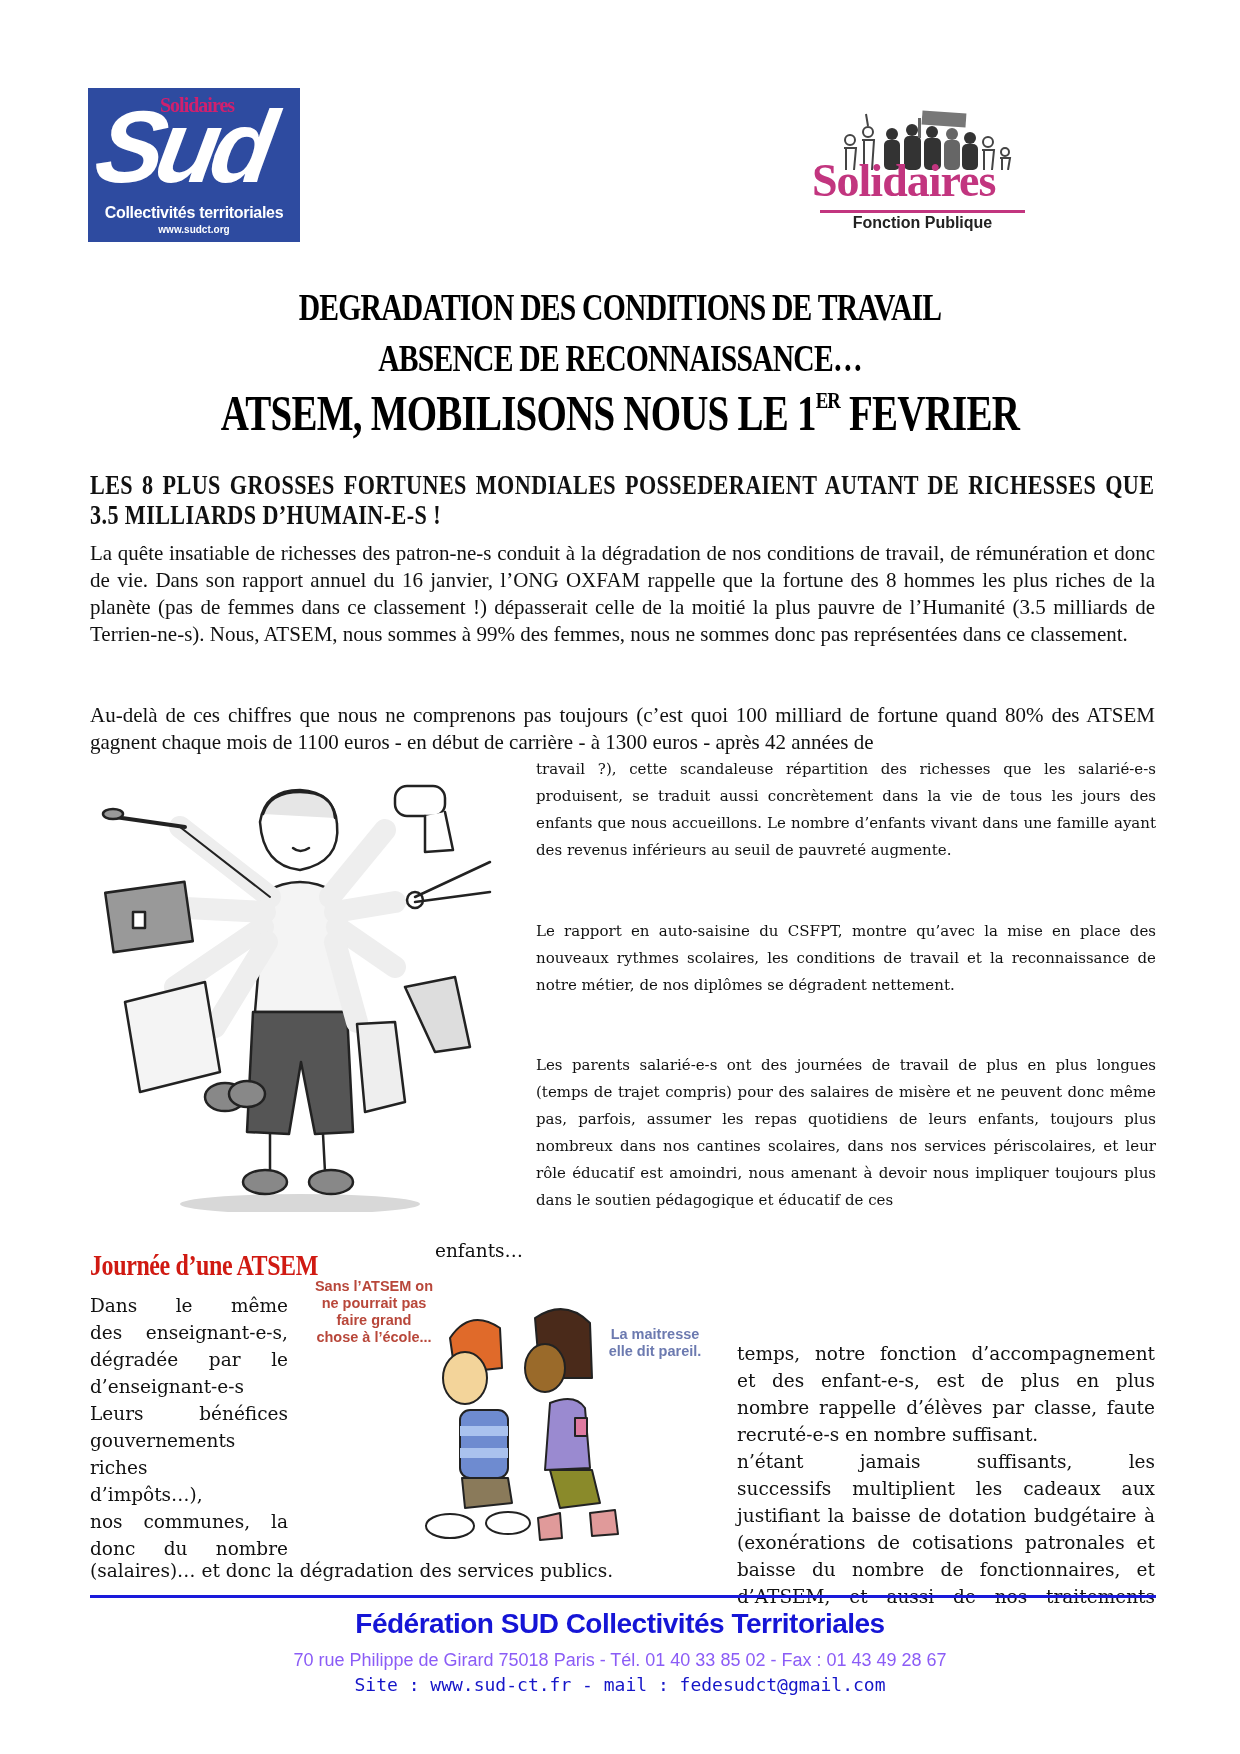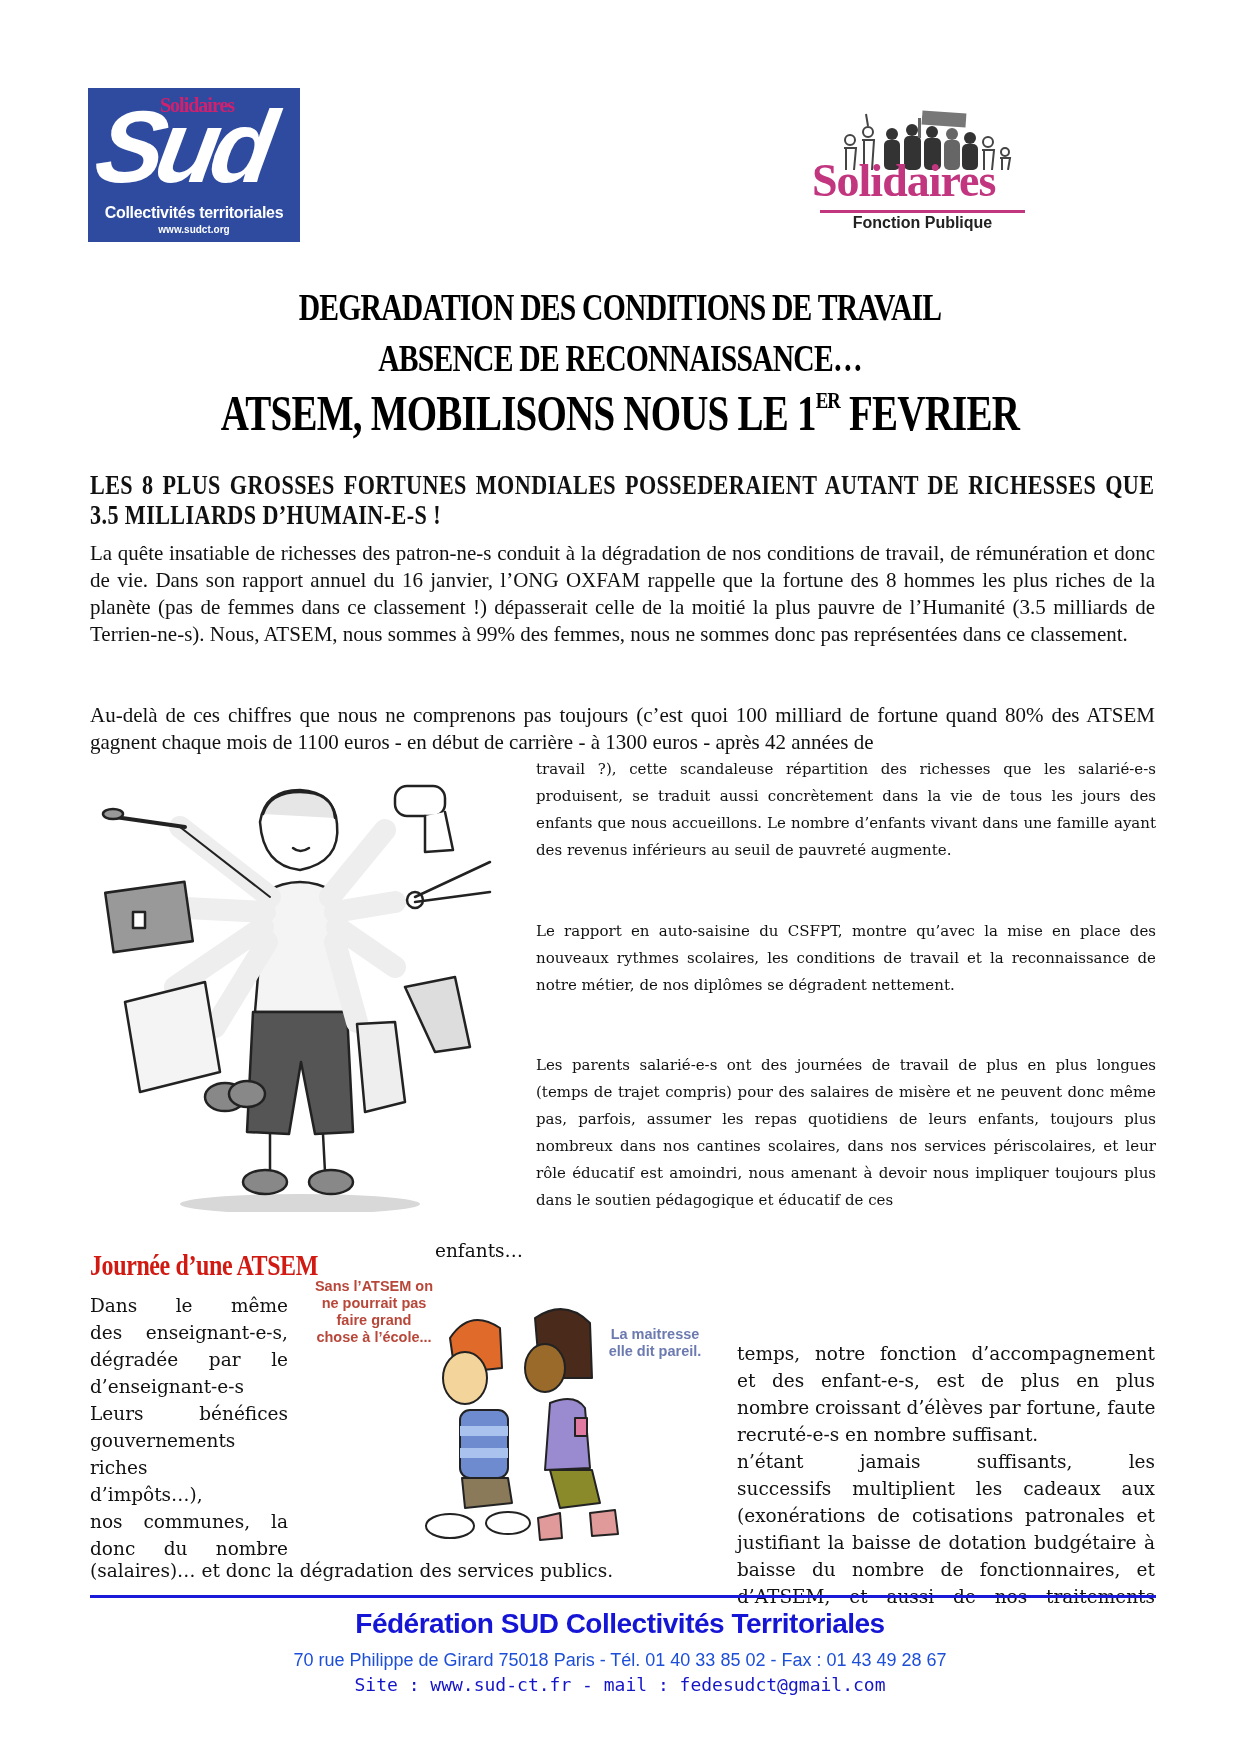--- a/index.html
+++ b/index.html
@@ -53,21 +53,21 @@
   .rcol div { text-align: justify; text-align-last: justify; white-space: nowrap; }
   .rcol div.noj { text-align-last: left; }
   #last-line { left: 90px; top: 1560px; font-family: "DejaVu Serif", serif; font-size: 18.5px; }
 
   #illus-kids { left: 310px; top: 1278px; width: 400px; height: 270px; }
   .bubble-left { position:absolute; left:4px; top:0; width:120px; text-align:center; color:#b8473a; font: bold 14.5px "Liberation Sans", sans-serif; line-height: 17px; }
   .bubble-right { position:absolute; left:290px; top:48px; width:110px; text-align:center; color:#6c7ab0; font: bold 14.5px "Liberation Sans", sans-serif; line-height: 17px; }
 
   #footer-rule { left: 90px; top: 1595px; width: 1066px; height: 3px; background: #1a1adb; }
   #footer-org { left: 0; width: 1240px; top: 1608px; text-align: center; color: #1515d6; font: bold 28px "Liberation Sans", sans-serif; letter-spacing:-0.5px; }
-  #footer-address { left: 0; width: 1240px; top: 1650px; text-align: center; color: #1d4ed8; font: 18px "Liberation Sans", sans-serif; }
+  #footer-address { left: 0; width: 1240px; top: 1650px; text-align: center; color: #8b5cf6; font: 18px "Liberation Sans", sans-serif; }
   #footer-contact { left: 0; width: 1240px; top: 1674px; text-align: center; color: #1515c8; font: 18px "DejaVu Sans Mono", monospace; letter-spacing: 0px; }
 </style>
 </head>
 <body>
 
 <div id="logo-sud" class="abs">
   <div class="sud">Sud</div>
   <div class="solid">Solidaires</div>
   <div class="ct">Collectivités territoriales</div>
   <div class="url">www.sudct.org</div>
@@ -173,26 +173,26 @@
   <div class="noj">gouvernements</div>
   <div class="noj">riches</div>
   <div class="noj">d’impôts…),</div>
   <div>nos communes, la</div>
   <div>donc du nombre</div>
 </div>
 
 <div class="abs rcol">
   <div>temps, notre fonction d’accompagnement</div>
   <div>et des enfant-e-s, est de plus en plus</div>
-  <div>nombre croissant d’élèves par fortune, faute</div>
+  <div>nombre rappelle d’élèves par classe, faute</div>
   <div class="noj">recruté-e-s en nombre suffisant.</div>
   <div>n’étant jamais suffisants, les</div>
   <div>successifs multiplient les cadeaux aux</div>
+  <div>justifiant la baisse de dotation budgétaire à</div>
   <div>(exonérations de cotisations patronales et</div>
-  <div>justifiant la baisse de dotation budgétaire à</div>
   <div>baisse du nombre de fonctionnaires, et</div>
   <div>d’ATSEM, et aussi de nos traitements</div>
 </div>
 
 <div id="last-line" class="abs">(salaires)… et donc la dégradation des services publics.</div>
 
 <div id="illus-kids" class="abs">
   <div class="bubble-left">Sans l’ATSEM on ne pourrait pas faire grand chose à l’école...</div>
   <div class="bubble-right">La maitresse elle dit pareil.</div>
   <svg style="position:absolute;left:100px;top:20px" width="220" height="250" viewBox="0 0 220 250">

